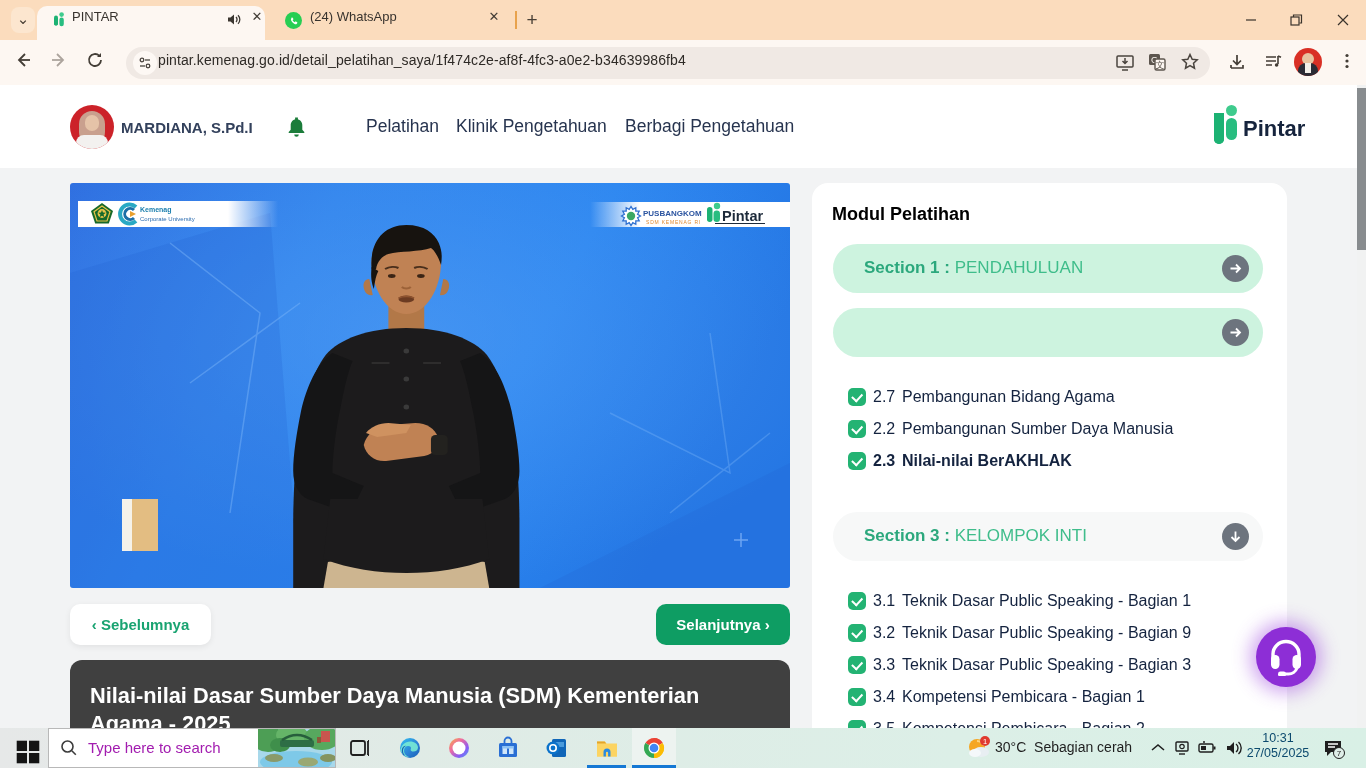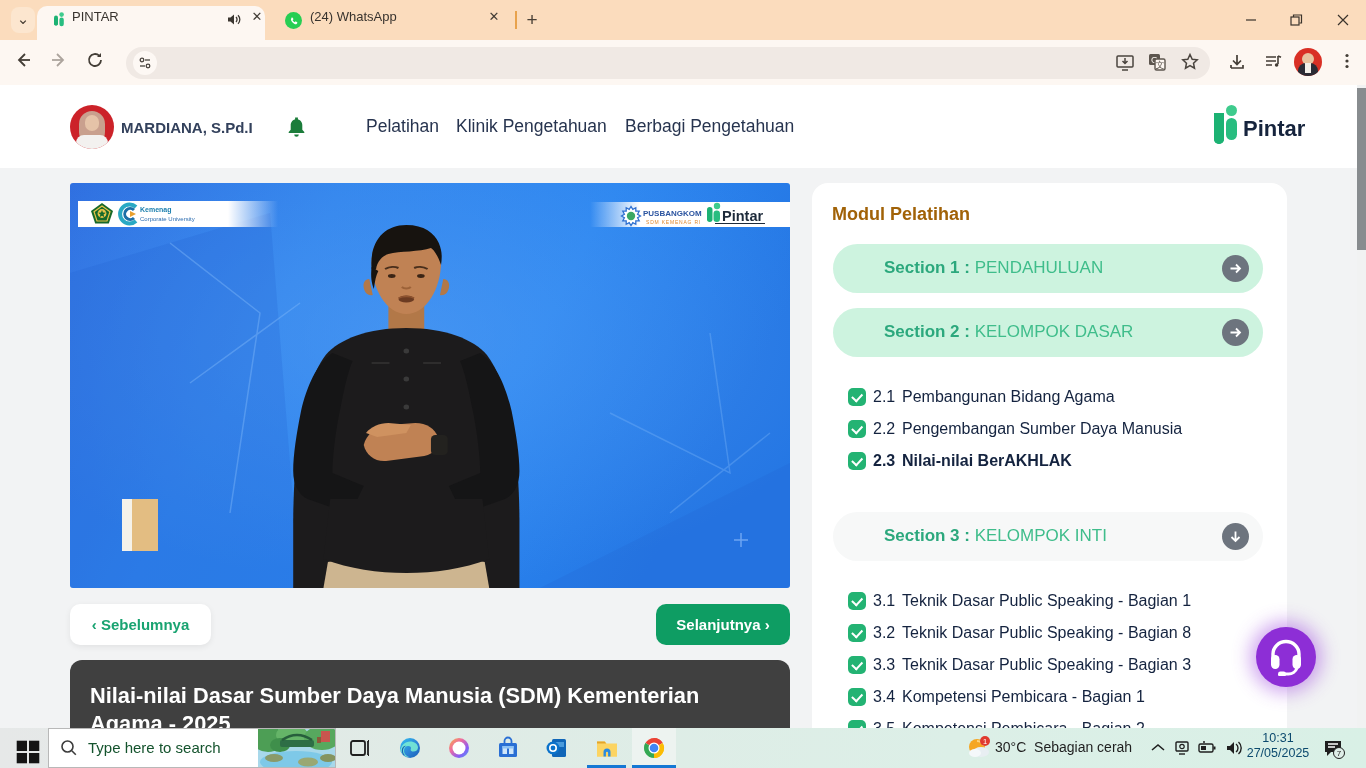--- a/index.html
+++ b/index.html
@@ -38,41 +38,41 @@
   
   #btnprev { position:absolute; left:70px; top:604px; width:141px; height:41px; background:#ffffff; border-radius:10px; box-shadow:0 2px 6px rgba(0,0,0,0.07); color:#19a371; font-weight:bold; font-size:15px; text-align:center; line-height:41px; }
   #btnnext { position:absolute; left:656px; top:604px; width:134px; height:41px; background:#0e9d63; border-radius:10px; color:#ffffff; font-weight:bold; font-size:15px; text-align:center; line-height:41px; }
 
   
   #greenpanel { position:absolute; left:70px; top:660px; width:720px; height:108px; background:#404040; border-radius:12px; }
   #greenpanel .t1 { position:absolute; left:20px; top:22px; font-size:21.8px; font-weight:bold; color:#ffffff; line-height:28px; }
 
   
   #card { position:absolute; left:812px; top:183px; width:475px; height:585px; background:#ffffff; border-radius:16px; }
-  #cardtitle { position:absolute; left:832px; top:204px; font-size:18px; font-weight:bold; color:#a16207; }
+  #cardtitle { position:absolute; left:832px; top:204px; font-size:18px; font-weight:bold; color:#000000; }
   .pill { position:absolute; left:833px; width:430px; height:49px; border-radius:25px; background:#cdf3df; }
-  .pill .lbl { position:absolute; left:31px; top:14px; font-size:17px; font-weight:bold; color:#2ca87d;margin-left:20px; }
+  .pill .lbl { position:absolute; left:31px; top:14px; font-size:17px; font-weight:bold; color:#2ca87d; }
   .pill .lbl span { font-weight:normal; color:#3fbd8b; }
   .pill .arr { position:absolute; right:14px; top:11px; width:27px; height:27px; border-radius:50%; background:#6d747e; color:#fff; text-align:center; line-height:27px; font-size:15px; }
   .item { position:absolute; left:848px; height:20px; font-size:16px; color:#14233f; }
   .cb { position:absolute; left:0; top:0; width:18px; height:18px; border-radius:5px; background:#23b373; }
   .cb:after { content:""; position:absolute; left:3.8px; top:4.6px; width:8.2px; height:4.6px; border-left:2.4px solid #fff; border-bottom:2.4px solid #fff; transform:rotate(-47deg); }
   .inum { position:absolute; left:25px; top:0px; }
   .itxt { position:absolute; left:54px; top:0px; white-space:nowrap; }
 
   #helpbtn { position:absolute; left:1256px; top:627px; width:60px; height:60px; border-radius:50%; background:#8d2ed6; box-shadow:0 0 18px 6px rgba(150,60,220,0.45); }
 
   
   #sbtrack { position:absolute; left:1357px; top:85px; width:9px; height:643px; background:#f1f2f2; }
   #sbthumb { position:absolute; left:1357px; top:88px; width:9px; height:162px; background:#888c8f; }
 
   
   #taskbar { position:absolute; left:0; top:728px; width:1366px; height:40px; background:linear-gradient(90deg,#e6e8e8 0%, #e0ebe6 30%, #dcefe7 70%, #d9f0e6 100%); }
   #searchbox { position:absolute; left:48px; top:728px; width:288px; height:40px; background:#ffffff; border:1px solid #b8b8b8; }
-  #searchtxt { position:absolute; left:88px; top:739px; font-size:15px; color:#14532d; }
+  #searchtxt { position:absolute; left:88px; top:739px; font-size:15px; color:#a21caf; }
   .tbicon { position:absolute; top:736px; width:24px; height:24px; }
   #traytxt { position:absolute; left:995px; top:739px; font-size:14px; color:#1f1f1f; }
   #clock { position:absolute; left:1241px; top:731px; width:74px; text-align:center; font-size:12.5px; color:#0c4a6e; line-height:15px; }
 </style>
 </head>
 <body>
 <div id="stage">
 
   <div id="tabbar"></div>
   <div id="tabchev">⌄</div>
@@ -124,20 +124,21 @@
       <path d="M15 2v4h-4z" fill="#433d36"></path>
     </svg>
   <div id="urlbar"></div>
   <div id="tunecirc"></div>
   <svg class="abs" style="left:138px; top:56px;" width="14" height="14" viewBox="0 0 14 14">
       <circle cx="4" cy="4" r="1.8" fill="none" stroke="#4a443e" stroke-width="1.3"></circle>
       <path d="M7 4h5" stroke="#4a443e" stroke-width="1.3"></path>
       <circle cx="10" cy="10" r="1.8" fill="none" stroke="#4a443e" stroke-width="1.3"></circle>
       <path d="M2 10h5" stroke="#4a443e" stroke-width="1.3"></path>
     </svg>
+  <div id="urltext">pintar.kemenag.go.id/detail_pelatihan_saya/1f474c2e-af8f-4fc3-a0e2-b34639986fb4</div>
 
   <svg class="abs" style="left:1115px; top:52px;" width="20" height="20" viewBox="0 0 20 20">
       <rect x="2" y="4" width="16" height="11" rx="1" fill="none" stroke="#4a443e" stroke-width="1.5"></rect>
       <path d="M7 18h6" stroke="#4a443e" stroke-width="1.5"></path>
       <path d="M10 6v5M7.5 9l2.5 2.5L12.5 9" fill="none" stroke="#4a443e" stroke-width="1.5"></path>
     </svg>
   <svg class="abs" style="left:1147px; top:52px;" width="20" height="20" viewBox="0 0 20 20">
       <rect x="2" y="2" width="11" height="11" rx="1.5" fill="#5c554e"></rect>
       <text x="7.5" y="11" font-size="9" fill="#fdf7f2" text-anchor="middle" font-family="Liberation Sans">G</text>
       <rect x="8" y="7" width="10" height="11" rx="1.5" fill="#fdf7f2" stroke="#5c554e" stroke-width="1.4"></rect>
@@ -307,35 +308,34 @@
   <div id="card"></div>
   <div id="cardtitle">Modul Pelatihan</div>
 
   <div class="pill" style="top:244px;">
     <div class="lbl">Section 1 : <span>PENDAHULUAN</span></div>
     <div class="arr"><svg width="15" height="15" viewBox="0 0 15 15" style="margin-top:6px;">
           <path d="M2.5 7.5h9M8 3.5l4 4-4 4" fill="none" stroke="#fff" stroke-width="1.8"></path>
         </svg></div>
   </div>
   <div class="pill" style="top:308px;">
-    <div class="lbl">Section 2 : <span>KELOMPOK DASAR</span></div>
     <div class="arr"><svg width="15" height="15" viewBox="0 0 15 15" style="margin-top:6px;">
           <path d="M2.5 7.5h9M8 3.5l4 4-4 4" fill="none" stroke="#fff" stroke-width="1.8"></path>
         </svg></div>
   </div>
 
   <div class="item" style="top:388px;">
       <div class="cb"></div>
-      <div class="inum">2.1</div>
+      <div class="inum">2.7</div>
       <div class="itxt">Pembangunan Bidang Agama</div>
     </div>
   <div class="item" style="top:420px;">
       <div class="cb"></div>
       <div class="inum">2.2</div>
-      <div class="itxt">Pengembangan Sumber Daya Manusia</div>
+      <div class="itxt">Pembangunan Sumber Daya Manusia</div>
     </div>
   <div class="item" style="top:452px;">
       <div class="cb"></div>
       <div class="inum" style="font-weight:bold;">2.3</div>
       <div class="itxt" style="font-weight:bold;">Nilai-nilai BerAKHLAK</div>
     </div>
 
   <div class="pill" style="top:512px; background:#f7f8f8;">
     <div class="lbl">Section 3 : <span>KELOMPOK INTI</span></div>
     <div class="arr"><svg width="15" height="15" viewBox="0 0 15 15" style="margin-top:6px;">
@@ -344,21 +344,21 @@
   </div>
 
   <div class="item" style="top:592px;">
       <div class="cb"></div>
       <div class="inum">3.1</div>
       <div class="itxt">Teknik Dasar Public Speaking - Bagian 1</div>
     </div>
   <div class="item" style="top:624px;">
       <div class="cb"></div>
       <div class="inum">3.2</div>
-      <div class="itxt">Teknik Dasar Public Speaking - Bagian 8</div>
+      <div class="itxt">Teknik Dasar Public Speaking - Bagian 9</div>
     </div>
   <div class="item" style="top:656px;">
       <div class="cb"></div>
       <div class="inum">3.3</div>
       <div class="itxt">Teknik Dasar Public Speaking - Bagian 3</div>
     </div>
   <div class="item" style="top:688px;">
       <div class="cb"></div>
       <div class="inum">3.4</div>
       <div class="itxt">Kompetensi Pembicara - Bagian 1</div>

